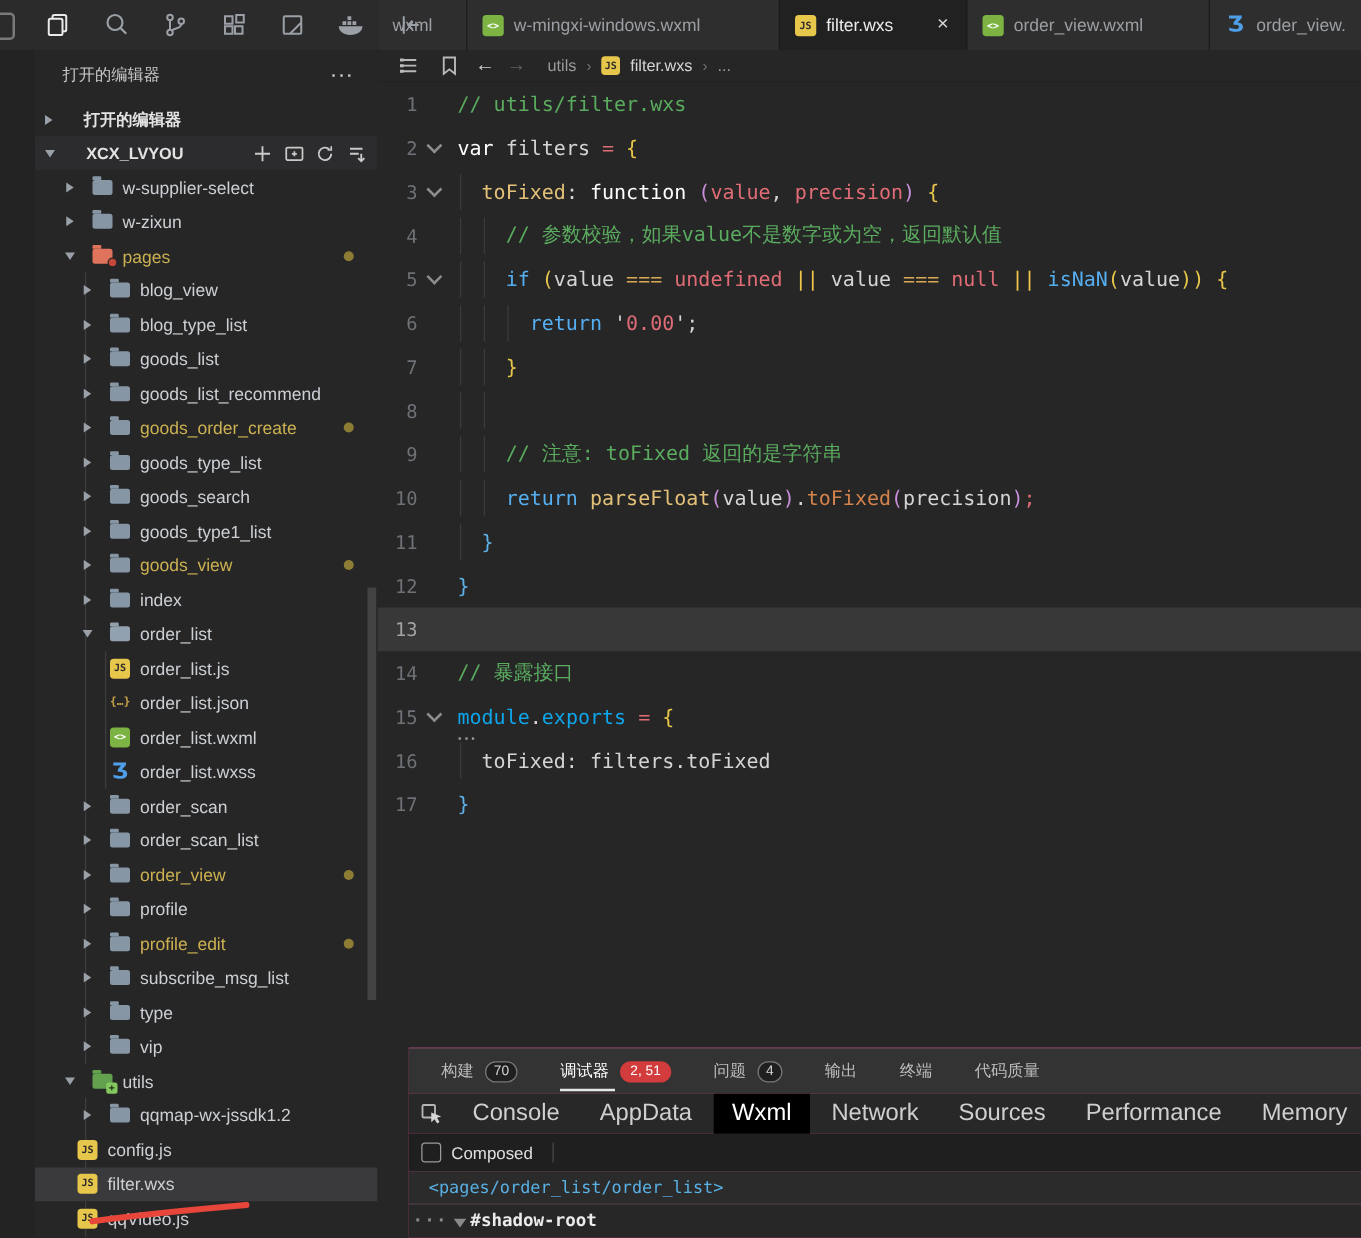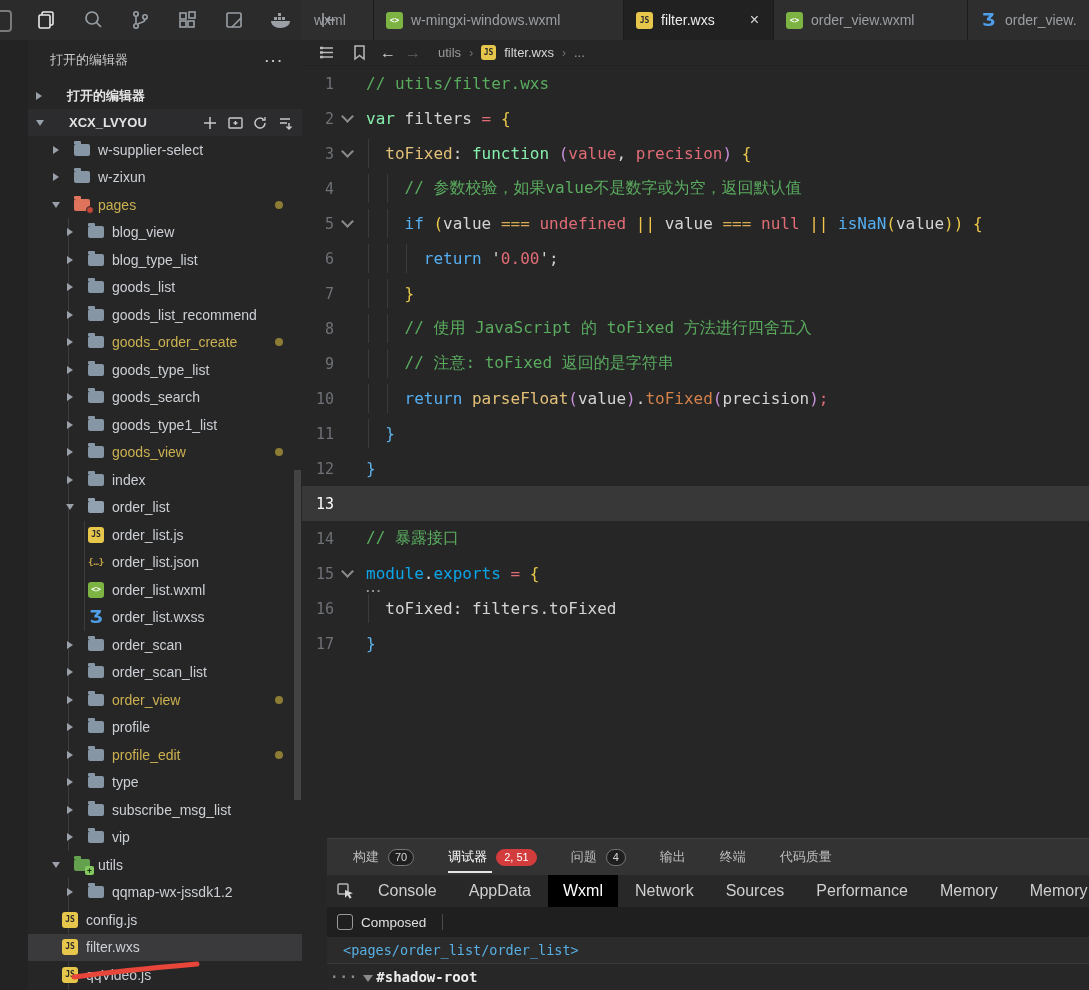--- a/index.html
+++ b/index.html
@@ -72,42 +72,42 @@
 
   
   .anno{position:absolute;left:0;top:0;pointer-events:none;z-index:5;}
 
   
   .editor{position:absolute;left:302px;top:66px;width:787px;height:772px;background:#262627;overflow:hidden;}
   .cline{height:35px;display:flex;align-items:center;position:relative;white-space:pre;
          font-family:"DejaVu Sans Mono","Liberation Mono",monospace;font-size:16px;color:#d4d4d4;}
   .cline.active{background:#383838;}
   .ln{width:32px;flex:none;text-align:right;color:#6e7175;font-size:15px;}
-  .cline.active .ln{color:#ffffff;}
+  .cline.active .ln{color:#a3a3a3;}
   .foldc{width:26px;flex:none;display:flex;justify-content:center;align-items:center;}
   .chev{width:7px;height:7px;border-right:2px solid #8d8d8d;border-bottom:2px solid #8d8d8d;transform:rotate(45deg);margin-top:-4px;}
   .ctext{margin-left:6px;}
   .iguide{position:absolute;top:3px;bottom:3px;width:1px;background:#3b3b3c;}
   .hintdots{position:absolute;left:64px;top:517px;color:#9a9a9a;font-size:13px;letter-spacing:1px;font-weight:bold;}
   
-  .cm{color:#5aab5e;} .kw{color:#86efac;} .fn{color:#e3c078;} .bl{color:#55aef0;}
+  .cm{color:#5aab5e;} .kw{color:#ffffff;} .fn{color:#e3c078;} .bl{color:#55aef0;}
   .rd{color:#e06c75;} .eq{color:#d8a953;} .or2{color:#f2c64a;} .bg1{color:#e9c74b;}
   .bp{color:#c98fdb;} .bb{color:#5fb2e8;} .og{color:#d4824b;} .pu{color:#0ea5e9;}
 
   
   .panel{position:absolute;left:302px;top:838px;width:787px;height:152px;background:#ec4899;border-top:1px solid #3f3f3f;box-sizing:border-box;margin-left:25px;}
   .prow1{height:36px;background:#333334;display:flex;align-items:center;padding-left:26px;gap:34px;}
   .ptab{position:relative;display:flex;align-items:center;gap:9px;height:100%;color:#bdbdbd;font-size:13px;}
   .ptab.active{color:#fff;}
   .ptab.active::after{content:"";position:absolute;bottom:2px;left:0;width:44px;height:2px;background:#e6e6e6;}
   .pbadge{background:#1f1f1f;border:1px solid #787878;color:#d6d6d6;border-radius:9px;font-size:11px;padding:1px 6px;line-height:13px;}
   .pbadge.red{background:#d23c3c;border-color:#d23c3c;color:#fff;padding:1px 7px;}
   .prow2{height:32px;background:#282829;display:flex;align-items:center;gap:2px;padding-left:8px;}
   .inspect{width:26px;height:26px;display:flex;align-items:center;justify-content:center;margin-right:6px;}
-  .dtab{height:100%;display:flex;align-items:center;padding:0 15px;color:#cfcfcf;font-size:16px;white-space:nowrap;}
+  .dtab{height:100%;display:flex;align-items:center;padding:0 15px;color:#cfcfcf;font-size:19px;white-space:nowrap;}
   .dtab.active{background:#000;color:#fff;}
   .prow3{height:30px;background:#1f1f20;display:flex;align-items:center;padding-left:10px;color:#e0e0e0;font-size:13.5px;}
   .cbox{width:14px;height:14px;border:1.5px solid #9a9a9a;border-radius:3px;margin-right:8px;flex:none;}
   .vdiv{width:1px;height:16px;background:#4a4a4a;margin-left:16px;}
   .prow4{height:26px;background:#2b2b2c;display:flex;align-items:center;padding-left:16px;
          font-family:"DejaVu Sans Mono",monospace;font-size:13.5px;color:#58b0e3;}
   .prow5{height:27px;background:#272728;border-top:1px solid #3a3a3a;display:flex;align-items:center;
          font-family:"DejaVu Sans Mono",monospace;font-size:14px;font-weight:bold;color:#ececec;box-sizing:border-box;}
   .prow5 .dots5{color:#8a8a8a;letter-spacing:1px;margin:0 3px 0 3px;font-weight:bold;}
   .tri-d{width:0;height:0;border-top:7px solid #8a8a8a;border-left:5px solid transparent;border-right:5px solid transparent;margin:2px 3px 0 2px;}
@@ -416,28 +416,28 @@
         </span>
         <span class="fic"></span>
         <span class="lbl mod">profile_edit</span>
         <span class="mdot"></span>
       </div>
       <div class="trow" style="padding-left:34px">
         <span class="arrow">
           <span class="ar-r"></span>
         </span>
         <span class="fic"></span>
+        <span class="lbl">subscribe_msg_list</span>
+      </div>
+      <div class="trow" style="padding-left:34px">
+        <span class="arrow">
+          <span class="ar-r"></span>
+        </span>
+        <span class="fic"></span>
         <span class="lbl">type</span>
-      </div>
-      <div class="trow" style="padding-left:34px">
-        <span class="arrow">
-          <span class="ar-r"></span>
-        </span>
-        <span class="fic"></span>
-        <span class="lbl">subscribe_msg_list</span>
       </div>
       <div class="trow" style="padding-left:34px">
         <span class="arrow">
           <span class="ar-r"></span>
         </span>
         <span class="fic"></span>
         <span class="lbl">vip</span>
       </div>
       <div class="trow" style="padding-left:20px">
         <span class="arrow">
@@ -476,21 +476,21 @@
 
 <div class="editor">
   <div id="code-lines">
       <div class="cline"><span class="ln">1</span><span class="foldc"></span><span class="ctext"><span class="cm">// utils/filter.wxs</span></span></div>
       <div class="cline"><span class="ln">2</span><span class="foldc"><span class="chev"></span></span><span class="ctext"><span class="kw">var</span><span class=""> filters </span><span class="rd">=</span><span class=""> </span><span class="bg1">{</span></span></div>
       <div class="cline"><span class="iguide" style="left:66px"></span><span class="ln">3</span><span class="foldc"><span class="chev"></span></span><span class="ctext"><span class="">  </span><span class="fn">toFixed</span><span class="">: </span><span class="kw">function</span><span class=""> </span><span class="bp">(</span><span class="rd">value</span><span class="">, </span><span class="rd">precision</span><span class="bp">)</span><span class=""> </span><span class="bg1">{</span></span></div>
       <div class="cline"><span class="iguide" style="left:66px"></span><span class="iguide" style="left:85.2px"></span><span class="ln">4</span><span class="foldc"></span><span class="ctext"><span class="">    </span><span class="cm">// 参数校验，如果value不是数字或为空，返回默认值</span></span></div>
       <div class="cline"><span class="iguide" style="left:66px"></span><span class="iguide" style="left:85.2px"></span><span class="ln">5</span><span class="foldc"><span class="chev"></span></span><span class="ctext"><span class="">    </span><span class="bl">if</span><span class=""> </span><span class="bg1">(</span><span class="">value </span><span class="eq">===</span><span class=""> </span><span class="rd">undefined</span><span class=""> </span><span class="or2">||</span><span class=""> value </span><span class="eq">===</span><span class=""> </span><span class="rd">null</span><span class=""> </span><span class="or2">||</span><span class=""> </span><span class="bl">isNaN</span><span class="bg1">(</span><span class="">value</span><span class="bg1">))</span><span class=""> </span><span class="bg1">{</span></span></div>
       <div class="cline"><span class="iguide" style="left:66px"></span><span class="iguide" style="left:85.2px"></span><span class="iguide" style="left:104.4px"></span><span class="ln">6</span><span class="foldc"></span><span class="ctext"><span class="">      </span><span class="bl">return</span><span class=""> '</span><span class="rd">0.00</span><span class="">';</span></span></div>
       <div class="cline"><span class="iguide" style="left:66px"></span><span class="iguide" style="left:85.2px"></span><span class="ln">7</span><span class="foldc"></span><span class="ctext"><span class="">    </span><span class="bg1">}</span></span></div>
-      <div class="cline"><span class="iguide" style="left:66px"></span><span class="iguide" style="left:85.2px"></span><span class="ln">8</span><span class="foldc"></span><span class="ctext"><span class="">    </span><span class="cm">// 使用 JavaScript 的 toFixed 方法进行四舍五入</span></span></div>
+      <div class="cline"><span class="iguide" style="left:66px"></span><span class="iguide" style="left:85.2px"></span><span class="ln">8</span><span class="foldc"></span></div>
       <div class="cline"><span class="iguide" style="left:66px"></span><span class="iguide" style="left:85.2px"></span><span class="ln">9</span><span class="foldc"></span><span class="ctext"><span class="">    </span><span class="cm">// 注意: toFixed 返回的是字符串</span></span></div>
       <div class="cline"><span class="iguide" style="left:66px"></span><span class="iguide" style="left:85.2px"></span><span class="ln">10</span><span class="foldc"></span><span class="ctext"><span class="">    </span><span class="bl">return</span><span class=""> </span><span class="fn">parseFloat</span><span class="bp">(</span><span class="">value</span><span class="bp">)</span><span class="">.</span><span class="og">toFixed</span><span class="bp">(</span><span class="">precision</span><span class="bp">)</span><span class="rd">;</span></span></div>
       <div class="cline"><span class="iguide" style="left:66px"></span><span class="ln">11</span><span class="foldc"></span><span class="ctext"><span class="">  </span><span class="bb">}</span></span></div>
       <div class="cline"><span class="ln">12</span><span class="foldc"></span><span class="ctext"><span class="bb">}</span></span></div>
       <div class="cline active"><span class="ln">13</span><span class="foldc"></span><span class="ctext"></span></div>
       <div class="cline"><span class="ln">14</span><span class="foldc"></span><span class="ctext"><span class="cm">// 暴露接口</span></span></div>
       <div class="cline"><span class="ln">15</span><span class="foldc"><span class="chev"></span></span><span class="ctext"><span class="pu">module</span><span class="">.</span><span class="pu">exports</span><span class=""> </span><span class="rd">=</span><span class=""> </span><span class="bg1">{</span></span></div>
       <div class="cline"><span class="iguide" style="left:66px"></span><span class="ln">16</span><span class="foldc"></span><span class="ctext"><span class="">  toFixed: filters.toFixed</span></span></div>
       <div class="cline"><span class="ln">17</span><span class="foldc"></span><span class="ctext"><span class="bb">}</span></span></div>
     </div>

